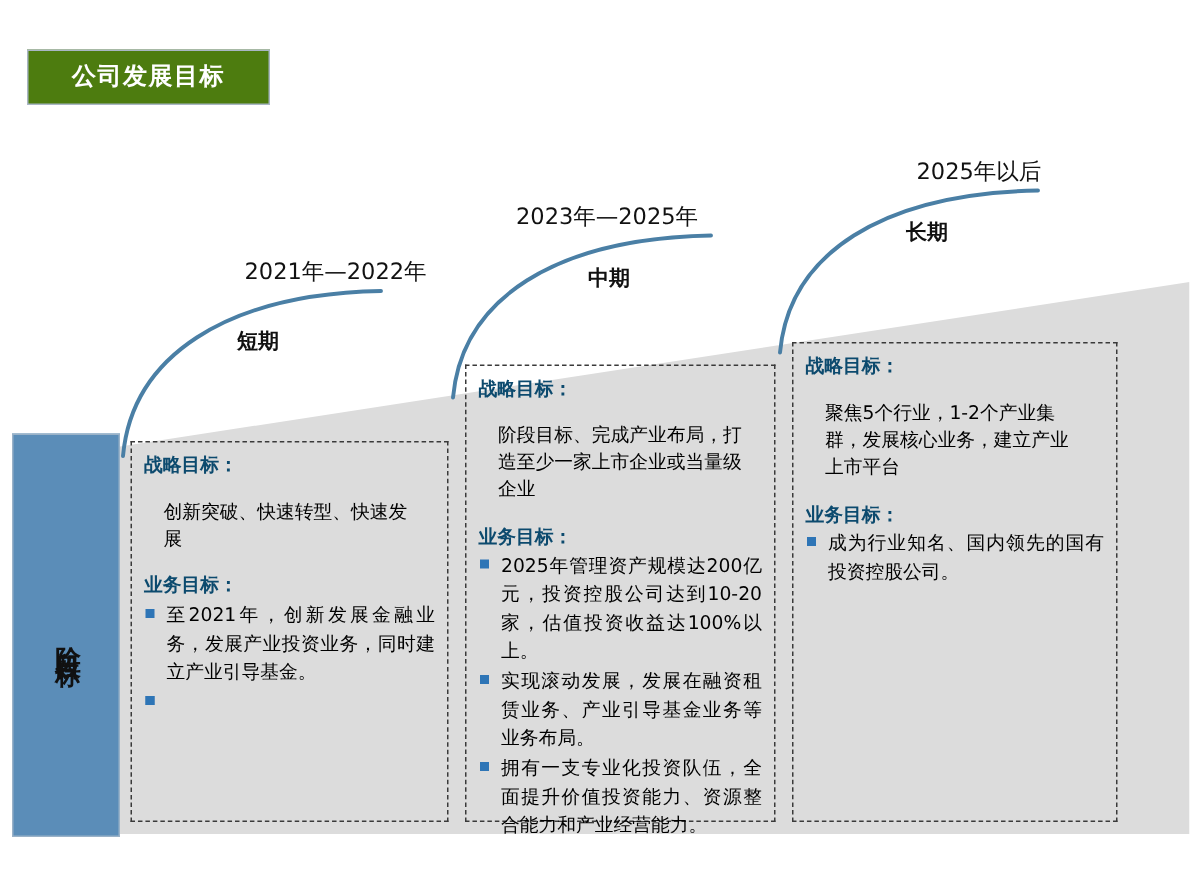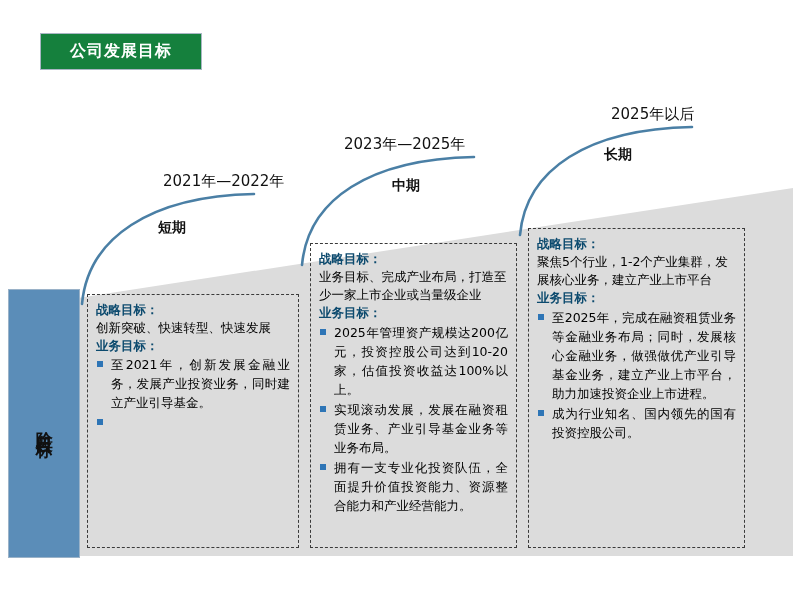--- a/index.html
+++ b/index.html
@@ -11,25 +11,25 @@
     width: 793px;
     height: 589px;
     position: relative;
     overflow: hidden;
     font-family: "DejaVu Sans", "Liberation Sans", sans-serif;
   }
 
   
   #title-box {
     position: absolute;
-    left: 40px;
+    left: 18px;
     top: 33px;
     width: 160px;
     height: 35px;
-    background: #15803d;
+    background: #4d7c0f;
     border: 1px solid #a9b6c4;
     display: flex;
     align-items: center;
     justify-content: center;
   }
   #title-text {
     color: #ffffff;
     font-size: 16px;
     font-weight: bold;
     letter-spacing: 1px;
@@ -116,21 +116,21 @@
     font-size: 12.5px;
     font-weight: bold;
     color: #0c4a6e;
     line-height: 1.45;
     margin: 0;
   }
   .goal-strategy-text {
     font-size: 12.5px;
     color: #000000;
     line-height: 1.45;
-    margin: 0;
+    margin: 13px;
   }
   .bullets {
     list-style: none;
     margin: 0;
     padding: 0;
   }
   .bullets li {
     position: relative;
     padding-left: 15px;
     font-size: 12.5px;
@@ -187,30 +187,29 @@
   <p class="goal-heading">业务目标：</p>
   <ul class="bullets">
     <li><span class="bullet-mark"></span><span>至2021年，创新发展金融业务，发展产业投资业务，同时建立产业引导基金。</span></li>
     <li><span class="bullet-mark"></span></li>
     <li><span class="bullet-mark"></span></li>
   </ul>
 </div>
 
 <div class="goal-box" id="box-2">
   <p class="goal-heading">战略目标：</p>
-  <p class="goal-strategy-text">业务目标、完成产业布局，打造至少一家上市企业或当量级企业</p>
+  <p class="goal-strategy-text">阶段目标、完成产业布局，打造至少一家上市企业或当量级企业</p>
   <p class="goal-heading">业务目标：</p>
   <ul class="bullets">
     <li><span class="bullet-mark"></span><span>2025年管理资产规模达200亿元，投资控股公司达到10-20家，估值投资收益达100%以上。</span></li>
     <li><span class="bullet-mark"></span><span>实现滚动发展，发展在融资租赁业务、产业引导基金业务等业务布局。</span></li>
     <li><span class="bullet-mark"></span><span>拥有一支专业化投资队伍，全面提升价值投资能力、资源整合能力和产业经营能力。</span></li>
   </ul>
 </div>
 
 <div class="goal-box" id="box-3">
   <p class="goal-heading">战略目标：</p>
   <p class="goal-strategy-text">聚焦5个行业，1-2个产业集群，发展核心业务，建立产业上市平台</p>
   <p class="goal-heading">业务目标：</p>
   <ul class="bullets">
-    <li><span class="bullet-mark"></span><span>至2025年，完成在融资租赁业务等金融业务布局；同时，发展核心金融业务，做强做优产业引导基金业务，建立产业上市平台，助力加速投资企业上市进程。</span></li>
     <li><span class="bullet-mark"></span><span>成为行业知名、国内领先的国有投资控股公司。</span></li>
   </ul>
 </div>
 
 </body></html>

